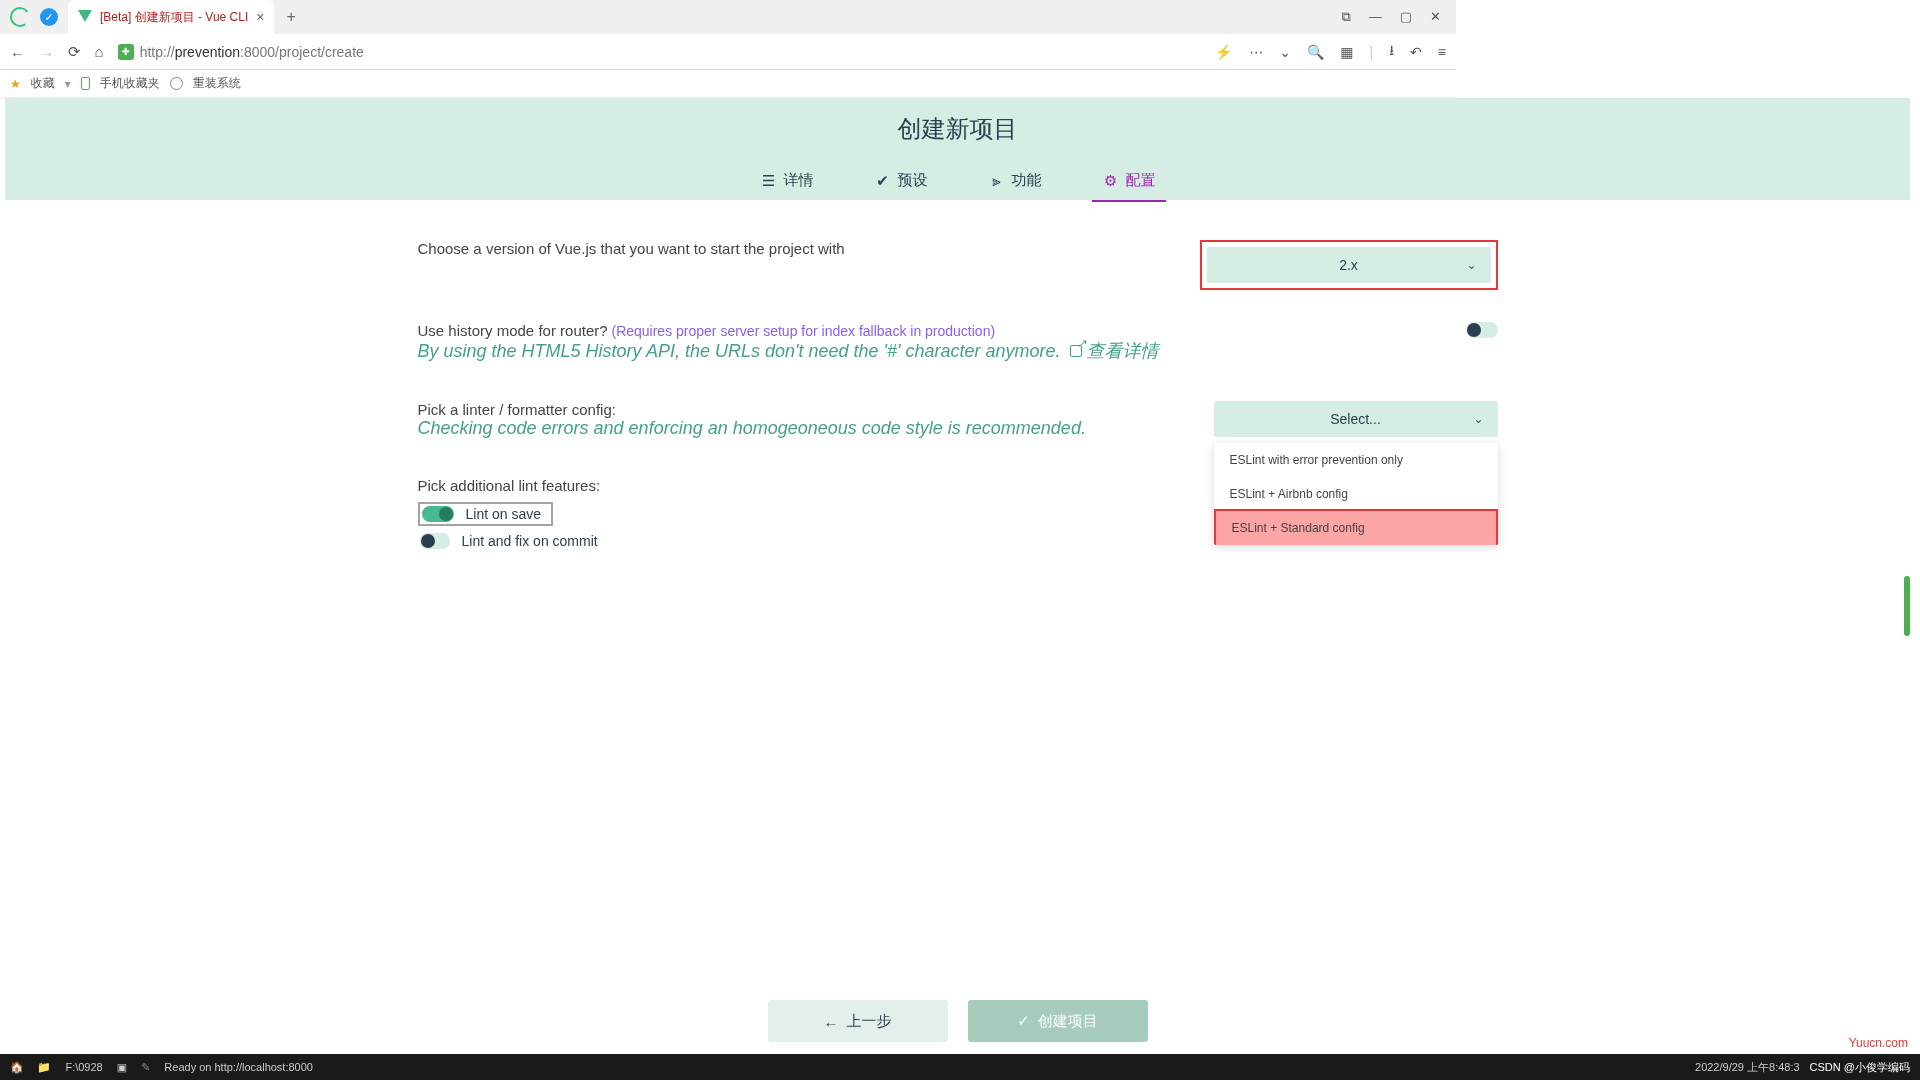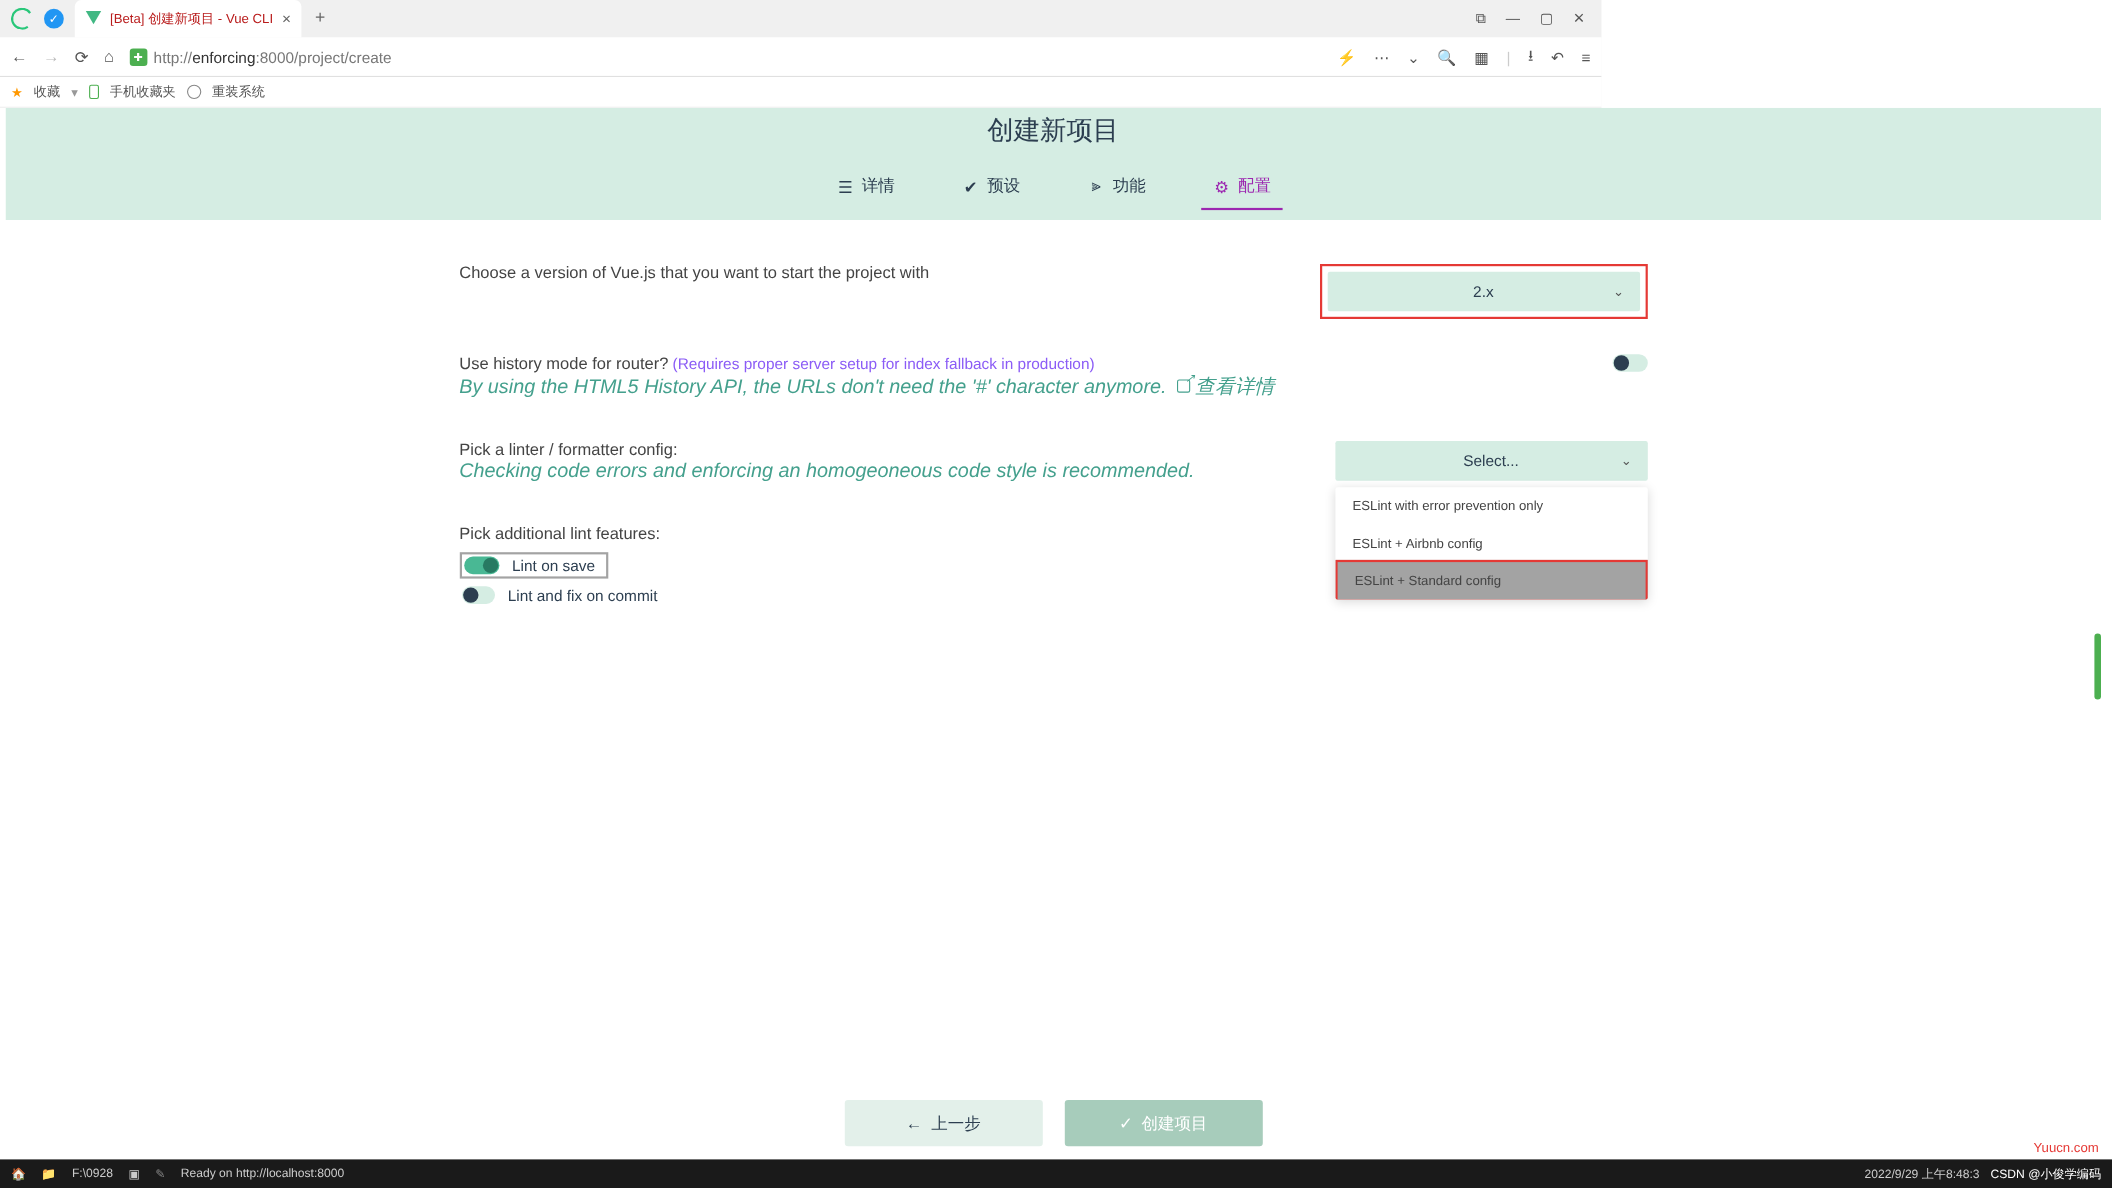--- a/index.html
+++ b/index.html
@@ -30,21 +30,21 @@
 .search-icon-colored { color: #e91e63; }
 
 .bookmark-bar { display: flex; align-items: center; height: 28px; padding: 0 10px; gap: 10px; background: #fff; font-size: 12px; color: #555; border-bottom: 1px solid #eee; }
 .star { color: #ff9800; }
 .globe-small { width: 13px; height: 13px; border: 1px solid #888; border-radius: 50%; display: inline-block; position: relative; }
 .phone-small { width: 9px; height: 13px; border: 1px solid #4caf50; border-radius: 2px; display: inline-block; }
 
 
 .vue-page { position: absolute; top: 98px; left: 5px; right: 10px; bottom: 26px; background: #fff; overflow: hidden; }
 .page-header { background: #d5ede3; height: 102px; }
-.page-title { text-align: center; font-size: 24px; font-weight: 400; color: #2c3e50; padding-top: 4px; }
+.page-title { text-align: center; font-size: 24px; font-weight: 400; color: #2c3e50; padding-top: 15px; }
 .tabs { display: flex; justify-content: center; gap: 40px; margin-top: 18px; }
 .tab-item { display: flex; align-items: center; gap: 6px; padding: 8px 10px 10px; color: #2c3e50; font-size: 15px; border-bottom: 2px solid transparent; cursor: pointer; }
 .tab-item.active { color: #9c27b0; border-bottom-color: #9c27b0; }
 .tab-icon { width: 18px; height: 18px; display: flex; align-items: center; justify-content: center; }
 
 .config-body { padding: 30px 0 0 0; }
 .config-row { display: flex; align-items: flex-start; padding: 10px 0; width: 1080px; margin: 0 auto; gap: 48px; }
 .row-left { flex: 1; }
 .row-right { width: 290px; display: flex; justify-content: flex-end; align-items: center; border-radius: 18px; }
 .row-title { font-size: 15px; color: #444; }
@@ -63,21 +63,21 @@
 .toggle.on .knob { background: #277a62; left: auto; right: 1px; }
 .toggle.on { background: #49b894; }
 
 .lint-features { margin-top: 8px; }
 .lint-row { display: flex; align-items: center; gap: 12px; padding: 3px 0; }
 .lint-row .toggle { width: 30px; }
 .red-box-inline { border: 2px solid #a3a3a3; padding: 2px 10px 2px 2px; display: inline-flex; align-items: center; gap: 12px; }
 
 .dropdown { position: absolute; background: #fff; box-shadow: 0 2px 10px rgba(0,0,0,0.15); width: 284px; border-radius: 2px; overflow: hidden; }
 .dropdown-item { padding: 10px 16px; font-size: 12px; color: #444; cursor: pointer; }
-.dropdown-item.highlighted { background: #a3a3a3; }
+.dropdown-item.highlighted { background: #fca5a5; }
 .dropdown-item.red-outlined { border: 2px solid #e53935; margin: -2px 0; position: relative; z-index: 1; }
 
 .footer-buttons { position: absolute; bottom: 12px; left: 50%; transform: translateX(-50%); display: flex; gap: 20px; }
 .btn { width: 180px; height: 42px; display: flex; align-items: center; justify-content: center; gap: 8px; font-size: 15px; border-radius: 3px; cursor: pointer; }
 .btn-back { background: #e3f0ea; color: #2c3e50; }
 .btn-create { background: #a7ccbb; color: #fff; }
 
 
 .taskbar { position: absolute; bottom: 0; left: 0; right: 0; height: 26px; background: #1a1a1a; color: #ccc; display: flex; align-items: center; font-size: 11px; font-family: Consolas, monospace; }
 .taskbar-left { display: flex; align-items: center; gap: 14px; padding: 0 10px; }
@@ -110,21 +110,21 @@
     </div>
   </div>
   <div class="addr-bar">
     <span class="nav-btn">←</span>
     <span class="nav-btn" style="color:#bbb">→</span>
     <span class="nav-btn">⟳</span>
     <span class="nav-btn">⌂</span>
     <div class="url-box">
       <div class="shield">✚</div>
       <span class="url-text">
-        <span>http://</span><span class="bold">enforcing</span><span>:8000</span><span>/project/create</span>
+        <span>http://</span><span class="bold">prevention</span><span>:8000</span><span>/project/create</span>
       </span>
     </div>
     <div class="right-icons">
       <span>⚡</span>
       <span>⋯</span>
       <span>⌄</span>
       <span class="search-icon-colored">🔍</span>
       <span>▦</span>
       <span style="color:#ccc">|</span>
       <span>⭳</span>

